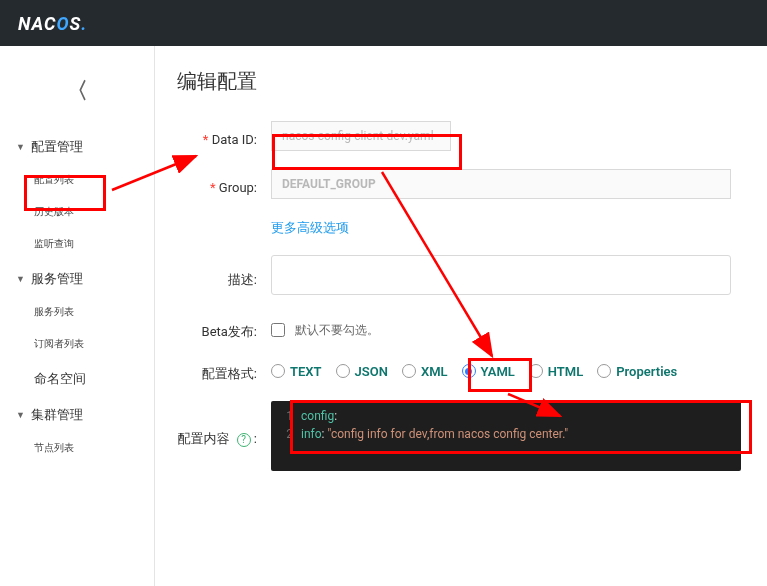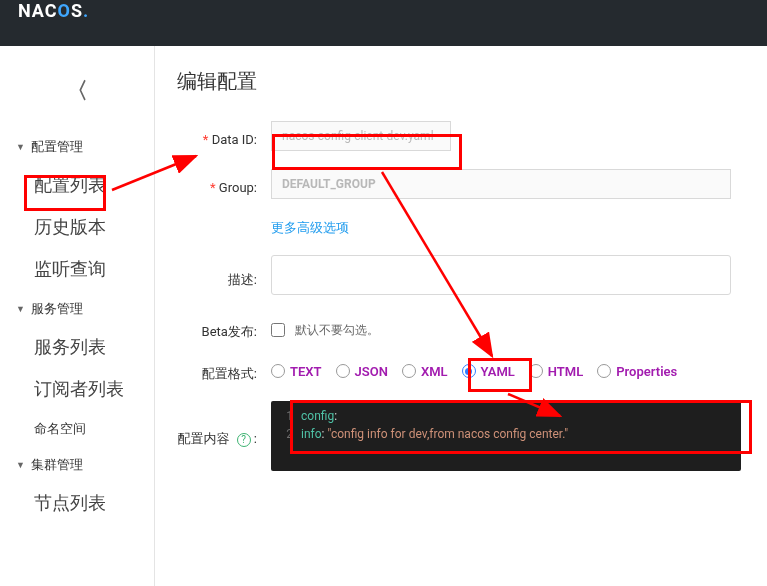--- a/index.html
+++ b/index.html
@@ -1,50 +1,50 @@
 <!DOCTYPE html>
 <html><head>
 <meta charset="utf-8">
 <style>
   * { margin:0; padding:0; box-sizing:border-box; font-family:-apple-system,BlinkMacSystemFont,"Segoe UI",Roboto,"PingFang SC","Microsoft YaHei",sans-serif; }
   body { background:#f0f0f0; width:767px; height:586px; overflow:hidden; position:relative; }
 
-  .topbar { height:46px; background:#252A2F; display:flex; align-items:flex-start; padding:0 18px; }
+  .topbar { height:46px; background:#252A2F; display:flex; align-items:center; padding:0 18px;font-style:italic; }
   .logo { font-size:18px; font-weight:700; letter-spacing:1px; color:#fff; }
   .logo .n1 { color:#fff; }
   .logo .o  { color:#3FA7FF; }
   .logo .dot{ color:#3FA7FF; }
 
   .shell { position:absolute; top:46px; left:0; right:0; bottom:0; display:flex; background:#f0f0f0; }
 
   .sidebar { width:172px; background:#fff; border-right:1px solid #e4e4e4; padding-top:30px; }
   .back-row { text-align:center; margin-bottom:22px; }
   .back-icon { display:inline-block; transform:scaleX(1); font-size:22px; color:#666; font-weight:600; }
   .group-hdr { display:flex; align-items:center; gap:6px; padding:10px 16px 8px 16px; color:#333; font-size:13px; cursor:pointer;}
   .caret { font-size:9px; color:#666; }
-  .nav-item { padding:9px 16px 9px 34px; font-size:18px; color:#444; cursor:pointer; position:relative;}
+  .nav-item { padding:9px 16px 9px 34px; font-size:10px; color:#444; cursor:pointer; position:relative;}
   .nav-item.active { }
 
   .main { flex:1; background:#fff; padding:22px 26px 16px 22px; position:relative; }
   .page-title { font-size:20px; color:#333; margin-bottom:26px; }
 
   .form-row { display:flex; align-items:center; margin-bottom:18px; }
   .lbl { width:80px; text-align:right; font-size:13px; color:#333; padding-top:6px; white-space:nowrap;}
   .req::before { content:"* "; color:#ff3b30; }
   .ctl { margin-left:14px; flex:1; }
   .tinput { width:180px; height:30px; border:1px solid #d9d9d9; border-radius:0; padding:0 10px; font-size:12px; color:#b8b8b8; background:#fafafa; }
   .tarea { width:460px; height:40px; border:1px solid #d9d9d9; border-radius:3px; padding:6px 8px; font-size:12px; resize:none; }
   .tinput.wide { width:460px;font-weight:bold;}
   .adv-link { color:#209CEE; font-size:13px; cursor:pointer; }
 
   .chk { width:14px; height:14px; vertical-align:middle; margin-right:6px;}
   .inline-txt { font-size:12px; color:#666; }
 
   .radio-row { display:flex; align-items:center; gap:14px; flex-wrap:wrap;}
-  .radio-opt { display:flex; align-items:center; gap:5px; font-size:13px; color:#a21caf; font-weight:600;}
+  .radio-opt { display:flex; align-items:center; gap:5px; font-size:13px; color:#0f766e; font-weight:600;}
   .rdot { width:14px; height:14px; border-radius:50%; border:1.5px solid #999; display:inline-flex; align-items:center; justify-content:center;}
   .rdot.on { border-color:#2F7DFF; }
   .rdot.on::after { content:""; width:7px; height:7px; border-radius:50%; background:#2F7DFF; }
 
   .help-icon { display:inline-flex; width:14px; height:14px; border:1.3px solid #3cb371; color:#3cb371; border-radius:50%; font-size:10px; align-items:center; justify-content:center; margin-left:4px;}
 
   .editor { width:470px; height:70px; background:#1e1e1e; border-radius:2px; font-family:Consolas,Menlo,monospace; font-size:12px; padding:6px 0; display:flex; }
   .gutter { width:30px; text-align:right; color:#6e6e6e; padding-right:8px; }
   .gutter div { line-height:18px; }
   .code { flex:1; line-height:18px; }

